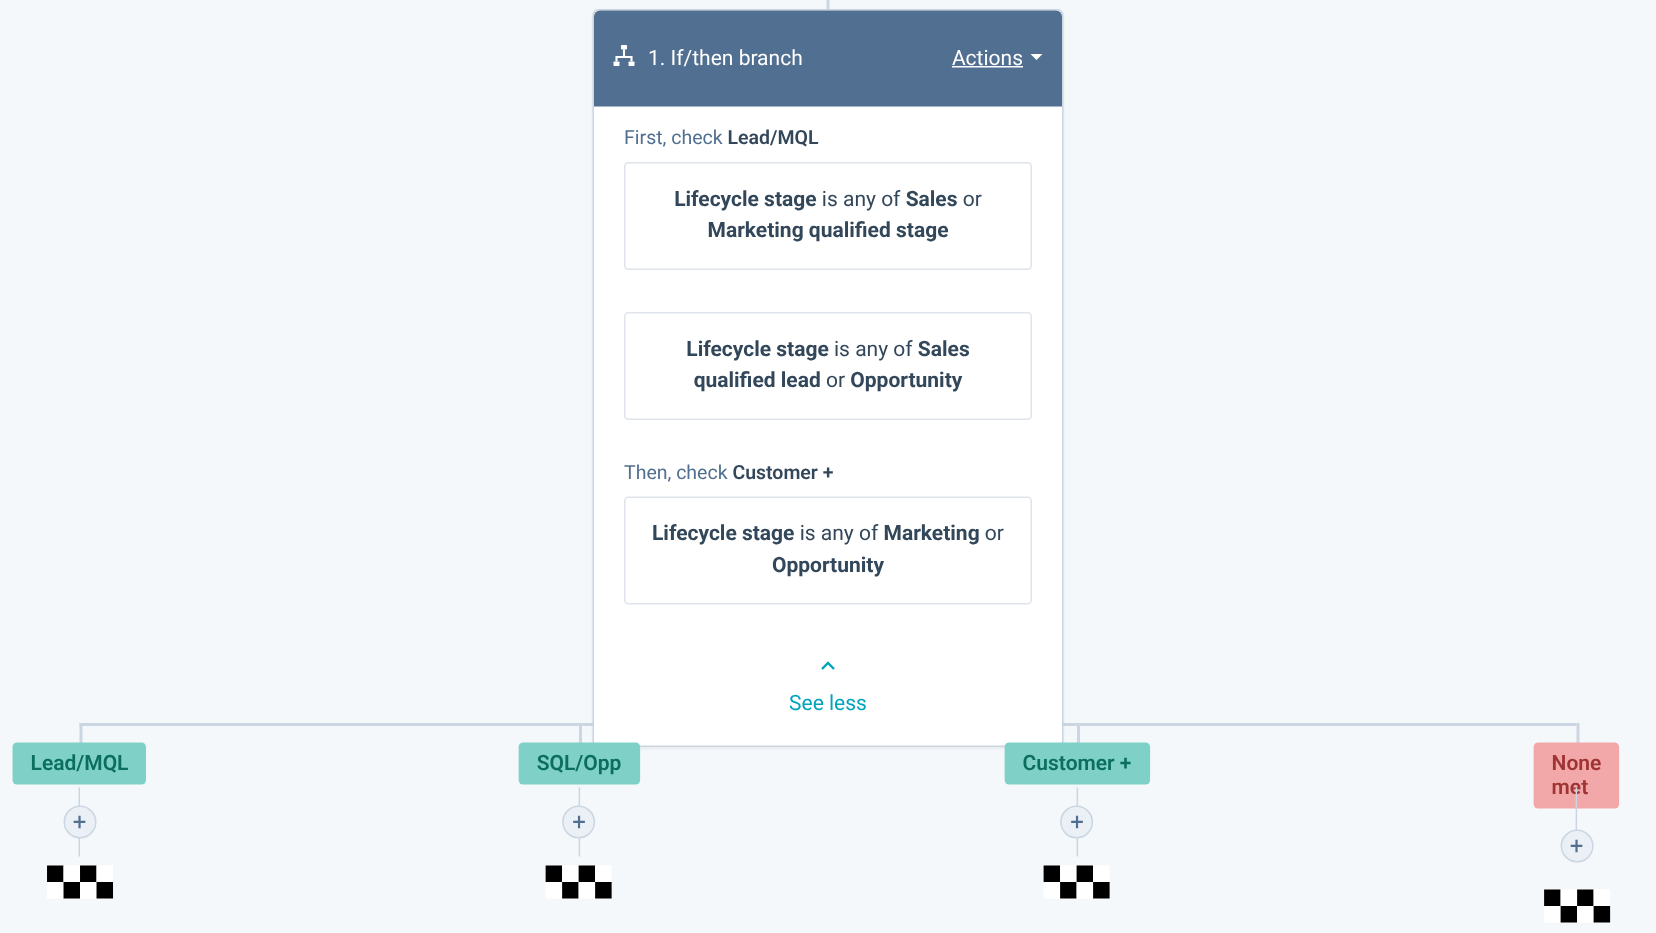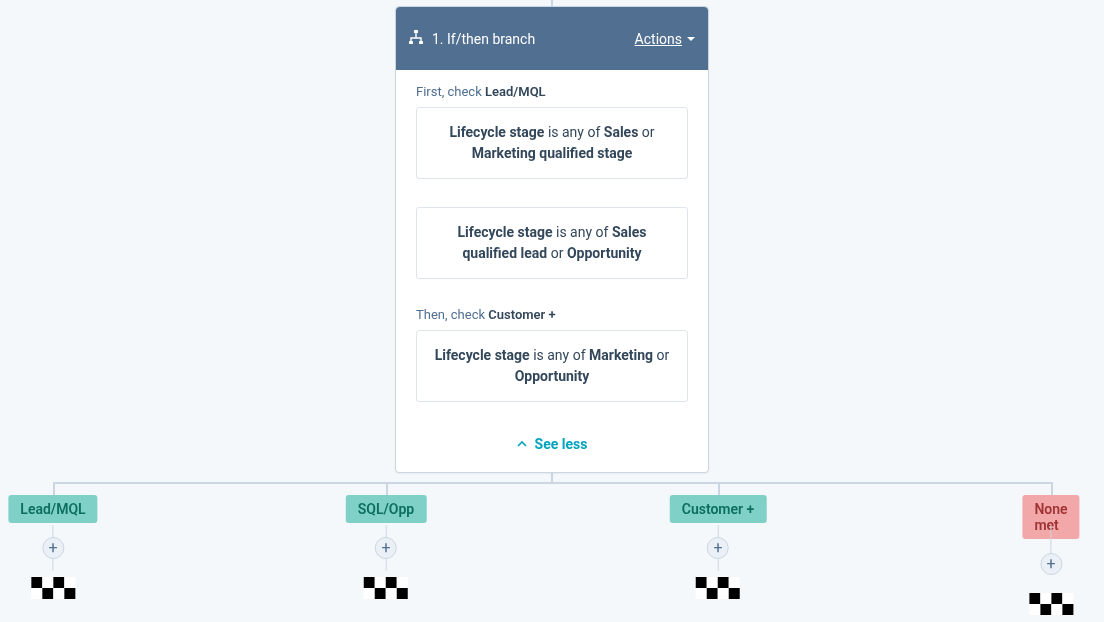--- a/index.html
+++ b/index.html
@@ -70,28 +70,29 @@
     padding: 14px 14px;
     text-align: center;
     font-size: 14px;
     color: #33475b;
     line-height: 1.5;
   }
   .criteria b { font-weight: 700; }
   .see-less {
     text-align: right;
     color: #00a4bd;
-    font-weight: 700;
+    font-weight: 400;
     padding: 6px 0 14px 0;
     display: flex;
     align-items: center;
     justify-content: center;
     gap: 8px;
     cursor: pointer;
     font-size: 14px;
+    flex-direction: column;
   }
   
   .branches {
     position: absolute;
     top: 495px;
     left: 0;
     width: 100%;
     z-index: 2;
   }
   .branch {

